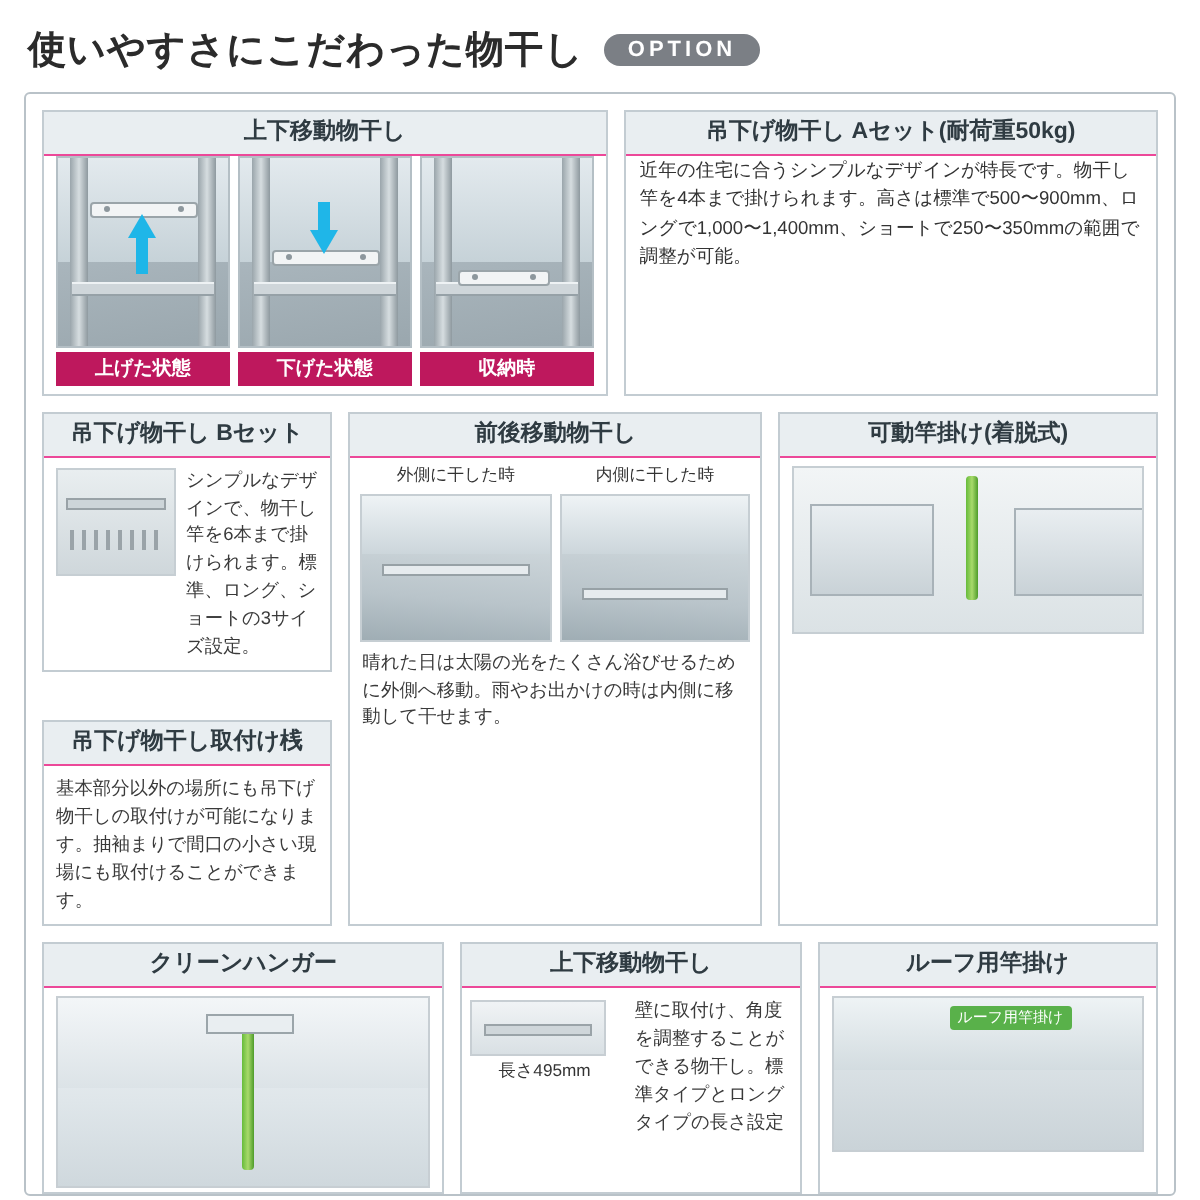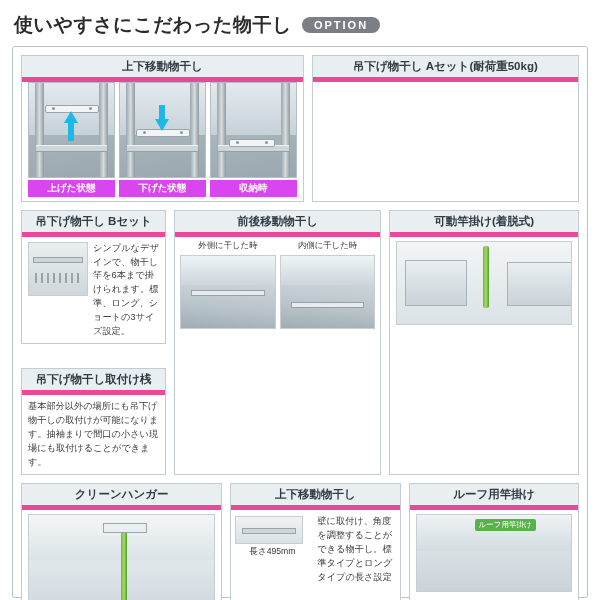--- a/index.html
+++ b/index.html
@@ -59,21 +59,21 @@
     gap: 8px;
   }
   .panel {
     border: 1px solid #c3ccd2;
     box-sizing: border-box;
     position: relative;
     background: #fff;
   }
   .panel-title {
     background: #e9eef1;
-    border-bottom: 5px solid #ec4899;
+    border-bottom: 1px solid #ec4899;
     text-align: center;
     font-size: 11.5px;
     font-weight: bold;
     color: #2f3b42;
     padding: 3px 2px;
     line-height: 1.3;
   }
   .panel-body {
     padding: 5px 6px;
     font-size: 9.2px;
@@ -148,21 +148,21 @@
     border-left: 7px solid transparent;
     border-right: 7px solid transparent;
   }
   .arrow-up { border-bottom: 12px solid #1fb6e8; top: 38px; margin-left: -7px; }
   .arrow-down { border-top: 12px solid #1fb6e8; top: 30px; margin-left: -7px; }
   .arrow-stem {
     position: absolute; left: 50%; margin-left: -3px;
     width: 6px; background: #1fb6e8;
   }
   .caption-bar {
-    background: #d946ef;
+    background: #be185d;
     color: #fff;
     font-size: 9.5px;
     font-weight: bold;
     text-align: center;
     padding: 2px 0;
     margin-top: 2px;
   }
   
   .top-right { width: 274px; }
   .tr-top {
@@ -341,20 +341,21 @@
               <div class="hanger" style="left:18px; top:56px; width:44px;"></div>
             </div>
             <div class="caption-bar">収納時</div>
           </div>
 
         </div>
       </div>
 
       <div class="panel top-right">
         <div class="panel-title">吊下げ物干し Aセット(耐荷重50kg)</div>
+        <div class="tr-text">近年の住宅に合うシンプルなデザインが特長です。物干し竿を4本まで掛けられます。高さは標準で500〜900mm、ロングで1,000〜1,400mm、ショートで250〜350mmの範囲で調整が可能。</div>
       </div>
 
     </div>
 
     <div class="row" style="margin-top:8px;">
 
       <div class="flex-col mid-col-1">
         <div class="panel">
           <div class="panel-title">吊下げ物干し Bセット</div>
           <div class="panel-body">
@@ -383,20 +384,21 @@
         <div class="two-photos">
           <div class="ph">
             <div style="position:absolute; left:0; top:0; right:0; height:40%; background:linear-gradient(180deg,#eef3f5,#ccd6db);"></div>
             <div style="position:absolute; left:10px; right:10px; top:34px; height:4px; background:#e6ebee; border:1px solid #97a1a6;"></div>
           </div>
           <div class="ph">
             <div style="position:absolute; left:0; top:0; right:0; height:40%; background:linear-gradient(180deg,#eef3f5,#ccd6db);"></div>
             <div style="position:absolute; left:10px; right:10px; top:46px; height:4px; background:#e6ebee; border:1px solid #97a1a6;"></div>
           </div>
         </div>
+        <div class="panel-body" style="padding-top:2px;">晴れた日は太陽の光をたくさん浴びせるために外側へ移動。雨やお出かけの時は内側に移動して干せます。</div>
       </div>
 
       <div class="panel mid-col-3">
         <div class="panel-title">可動竿掛け(着脱式)</div>
         <div style="padding:4px 6px 2px 6px;">
           <div class="mini-photo" style="height:84px; background:linear-gradient(180deg,#f2f5f6,#dbe2e5);">
             <div class="green-rod" style="left:86px; top:4px; height:62px;"></div>
             <div style="position:absolute; left:8px; top:18px; width:60px; height:44px; background:linear-gradient(180deg,#e9eef1,#c9d2d7); border:1px solid #a8b2b8;"></div>
             <div style="position:absolute; left:110px; top:20px; width:70px; height:42px; background:linear-gradient(180deg,#e9eef1,#c9d2d7); border:1px solid #a8b2b8;"></div>
           </div>

